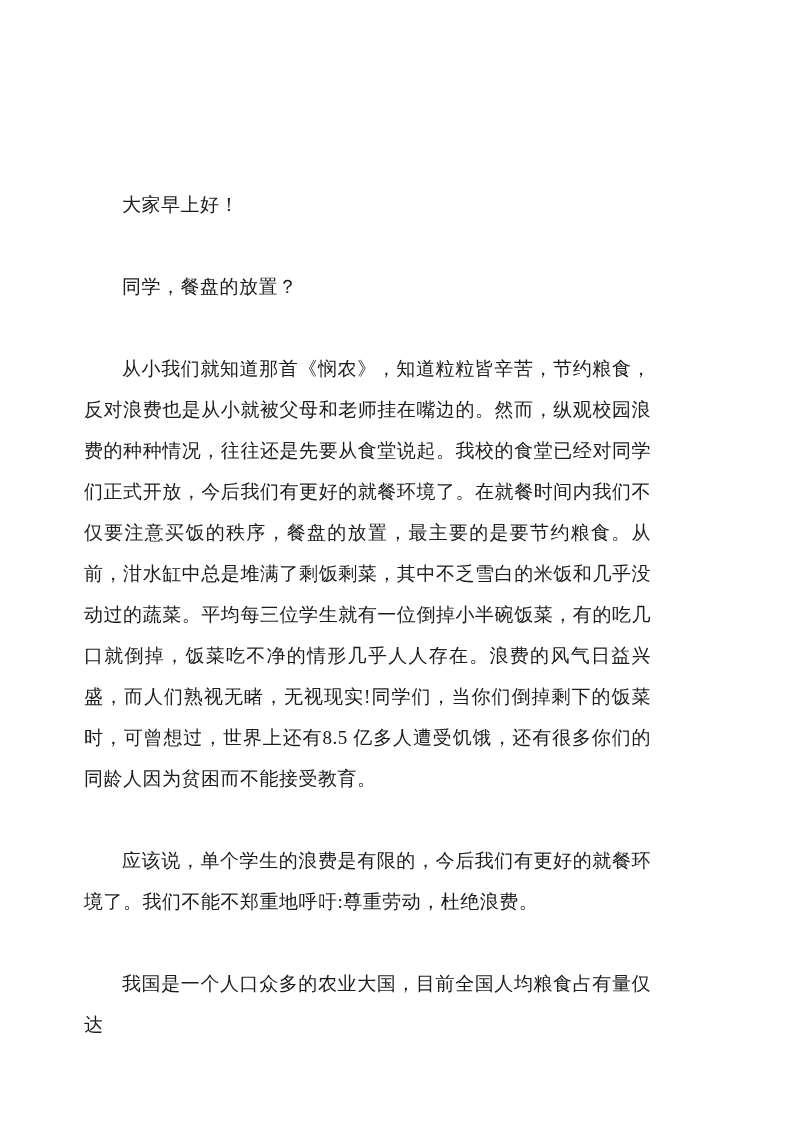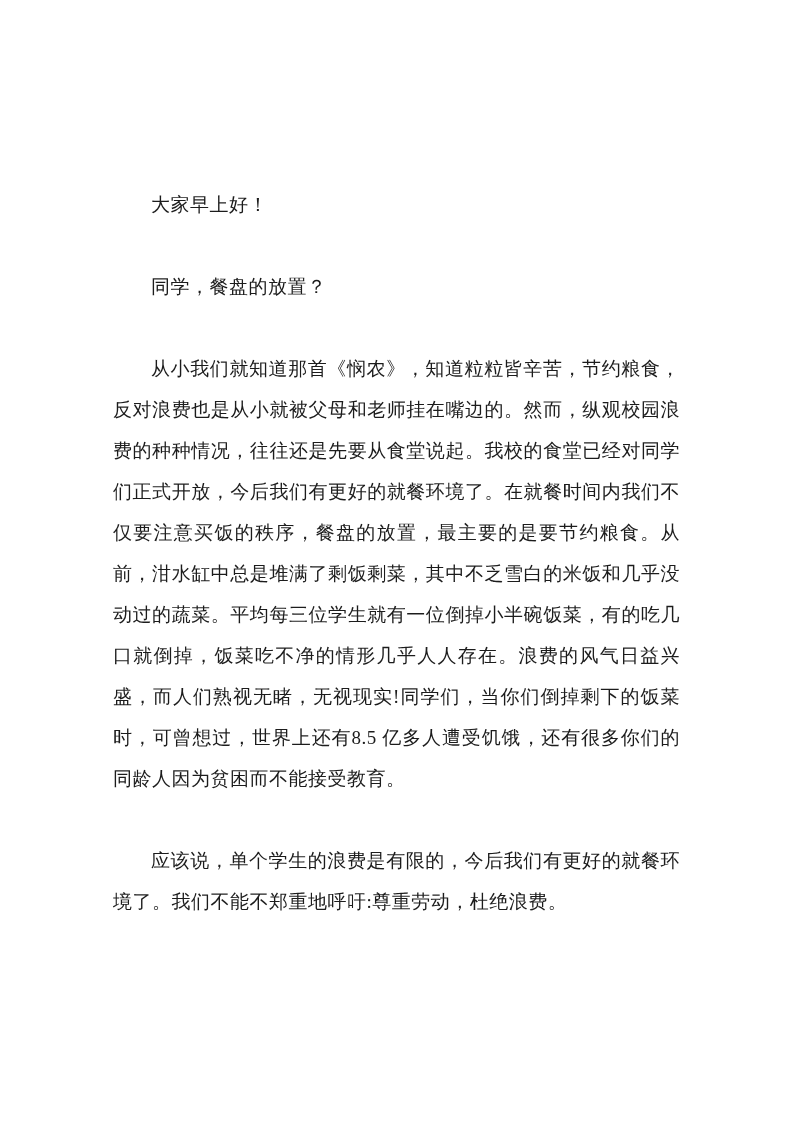--- a/index.html
+++ b/index.html
@@ -10,21 +10,21 @@
   body {
     width: 793px;
     height: 1122px;
     overflow: hidden;
     font-family: "Liberation Serif", "DejaVu Serif", serif;
   }
   .page {
     box-sizing: border-box;
     width: 793px;
     height: 1122px;
-    padding: 184px 113px 0 113px;
+    padding: 184px 113px 0 84px;
     background: #ffffff;
   }
   .doc-body {
     width: 567px;
   }
   .para {
     margin: 0;
     font-size: 19px;
     line-height: 41px;
     color: #1c1c1c;
@@ -39,14 +39,15 @@
 </style>
 </head>
 <body>
 
 <main class="page">
   <div class="doc-body" id="paragraphs">
       <p class="para">大家早上好！</p>
       <p class="para">同学，餐盘的放置？</p>
       <p class="para">从小我们就知道那首《悯农》，知道粒粒皆辛苦，节约粮食，反对浪费也是从小就被父母和老师挂在嘴边的。然而，纵观校园浪费的种种情况，往往还是先要从食堂说起。我校的食堂已经对同学们正式开放，今后我们有更好的就餐环境了。在就餐时间内我们不仅要注意买饭的秩序，餐盘的放置，最主要的是要节约粮食。从前，泔水缸中总是堆满了剩饭剩菜，其中不乏雪白的米饭和几乎没动过的蔬菜。平均每三位学生就有一位倒掉小半碗饭菜，有的吃几口就倒掉，饭菜吃不净的情形几乎人人存在。浪费的风气日益兴盛，而人们熟视无睹，无视现实!同学们，当你们倒掉剩下的饭菜时，可曾想过，世界上还有8.5 亿多人遭受饥饿，还有很多你们的同龄人因为贫困而不能接受教育。</p>
       <p class="para">应该说，单个学生的浪费是有限的，今后我们有更好的就餐环境了。我们不能不郑重地呼吁:尊重劳动，杜绝浪费。</p>
+      <p class="para">我国是一个人口众多的农业大国，目前全国人均粮食占有量仅达</p>
     </div>
 </main>
 
 </body></html>

